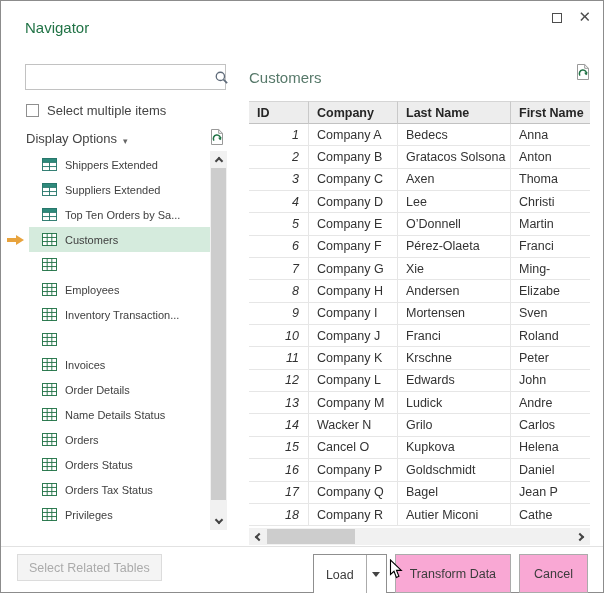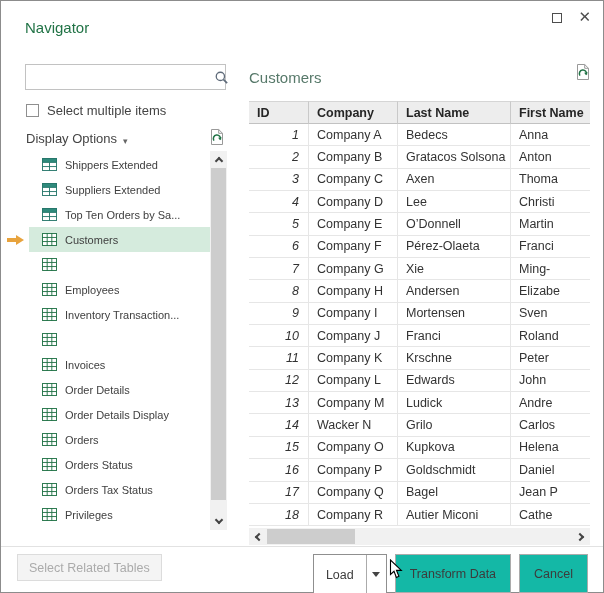--- a/index.html
+++ b/index.html
@@ -57,21 +57,21 @@
   .grid { position:absolute; left:248px; top:100px; width:341px; height:426px; overflow:hidden; font-size:12.5px; color:#333; }
   .grow { display:flex; height:22.35px; background:#fff; }
   .ghead { height:23px; background:#ededed; font-weight:bold; color:#262626; }
   .gcell { padding-left:8px; border-right:1px solid #e6e6e6; border-bottom:1px solid #e6e6e6; white-space:nowrap; overflow:hidden; display:flex; align-items:center; flex:none; }
   .ghead .gcell { border-right:1px solid #c9c9c9; border-bottom:1px solid #c2c2c2; border-top:1px solid #d5d5d5; }
   .c0 { width:60px; } .c1 { width:89px; } .c2 { width:113px; } .c3 { width:120px; }
   .idcell { justify-content:flex-end; padding-right:9px; padding-left:0; font-style:italic; }
 
   
   .footer-line { position:absolute; left:0; right:0; top:545px; border-top:1px solid #e2e2e2; }
-  .btn { background:#14b8a6; border:1px solid #ababab; color:#3c3c3c; font-size:12.5px; display:flex; align-items:center; justify-content:center; padding:16px 14px; height:39px; cursor:default; }
+  .btn { background:#f9a8d4; border:1px solid #ababab; color:#3c3c3c; font-size:12.5px; display:flex; align-items:center; justify-content:center; padding:16px 14px; height:39px; cursor:default; }
   .btn-disabled { position:absolute; left:16px; top:553px; background:#f4f4f4; border:1px solid #dcdcdc; color:#ababab; font-size:12.5px; height:27px; display:flex; align-items:center; padding:8px 11px; }
   .btn-group { position:absolute; right:15px; top:553px; display:flex; gap:8px; height:27px; }
   .load-split { display:flex; height:41px; border:1px solid #8f8f8f; background:#fff; }
   .load-main { padding:0 12px; display:flex; align-items:center; font-size:12.5px; color:#3c3c3c; }
   .load-arrow { width:20px; border-left:1px solid #ababab; display:flex; align-items:center; justify-content:center; }
   .caret-down { width:0; height:0; border-left:4px solid transparent; border-right:4px solid transparent; border-top:5px solid #444; }
 
   .cursor { position:absolute; left:388px; top:558px; z-index:50; }
 </style>
 </head>
@@ -185,21 +185,21 @@
     <div class="titem">
         <svg class="ticon">
           <use href="#sym-table"></use>
         </svg>
         <span class="tlabel">Order Details</span>
       </div>
     <div class="titem">
         <svg class="ticon">
           <use href="#sym-table"></use>
         </svg>
-        <span class="tlabel">Order Details Display</span>
+        <span class="tlabel">Name Details Status</span>
       </div>
     <div class="titem">
         <svg class="ticon">
           <use href="#sym-table"></use>
         </svg>
         <span class="tlabel">Orders</span>
       </div>
     <div class="titem">
         <svg class="ticon">
           <use href="#sym-table"></use>
@@ -325,21 +325,21 @@
         <div class="gcell c3">Andre</div>
       </div>
     <div class="grow">
         <div class="gcell c0 idcell">14</div>
         <div class="gcell c1">Wacker N</div>
         <div class="gcell c2">Grilo</div>
         <div class="gcell c3">Carlos</div>
       </div>
     <div class="grow">
         <div class="gcell c0 idcell">15</div>
-        <div class="gcell c1">Company O</div>
+        <div class="gcell c1">Cancel O</div>
         <div class="gcell c2">Kupkova</div>
         <div class="gcell c3">Helena</div>
       </div>
     <div class="grow">
         <div class="gcell c0 idcell">16</div>
         <div class="gcell c1">Company P</div>
         <div class="gcell c2">Goldschmidt</div>
         <div class="gcell c3">Daniel</div>
       </div>
     <div class="grow">

